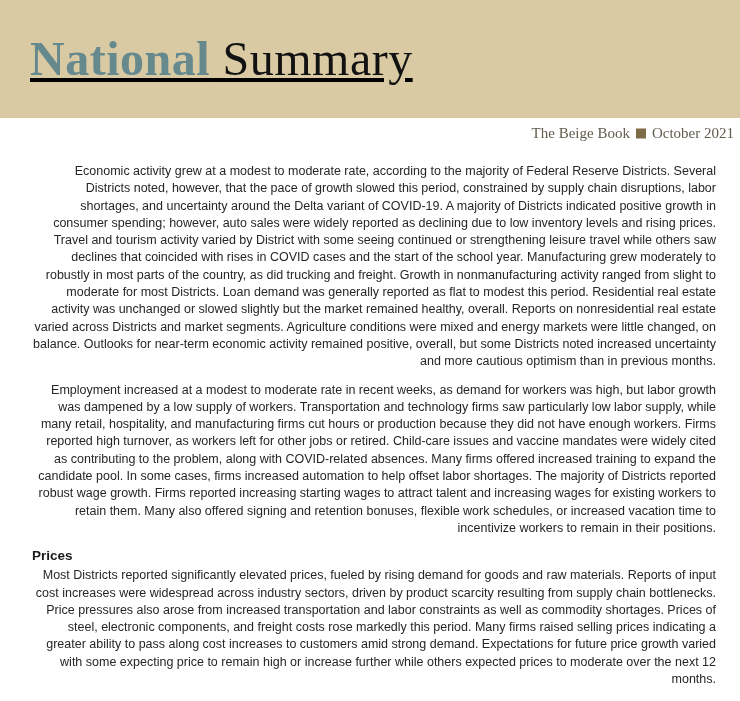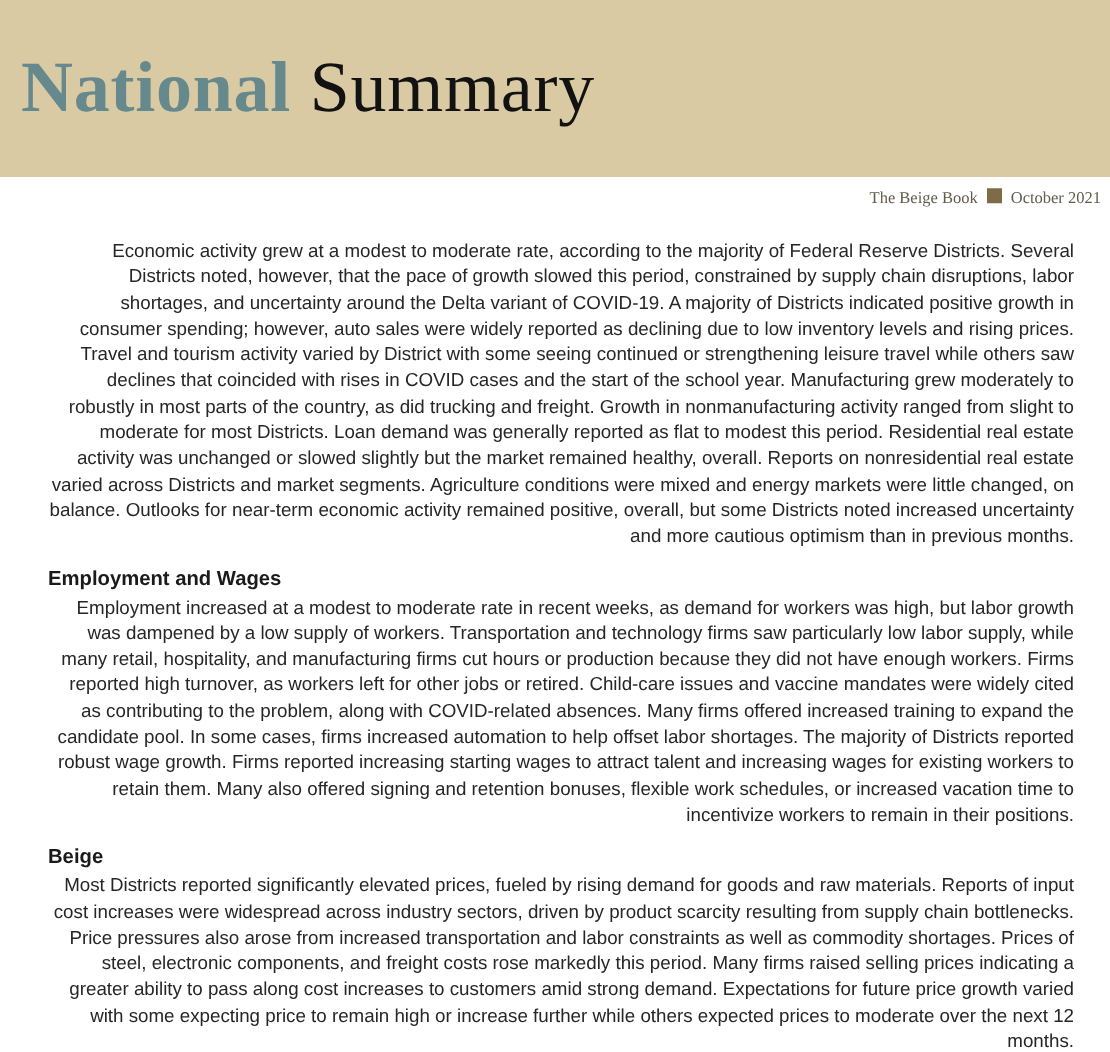--- a/index.html
+++ b/index.html
@@ -11,40 +11,41 @@
     font-family: "Liberation Sans", sans-serif;
     position: relative;
   }
   .band {
     width: 740px;
     height: 118px;
     background: #d9caa3;
   }
   .band-title {
     line-height: 118px;
-    padding-left: 14px;
+    padding-left: 30px;
     font-family: "Liberation Serif", "DejaVu Serif", serif;
     font-size: 48px;
     letter-spacing: 0.5px;
     white-space: nowrap;
+    text-decoration: underline;
   }
   .title-accent {
     color: #66898e;
     font-weight: bold;
   }
   .title-rest {
     color: #121212;
     font-weight: normal;
   }
   .subheader {
     margin-top: 7px;
     padding-right: 6px;
     text-align: right;
     font-family: "Liberation Serif", "DejaVu Serif", serif;
-    font-size: 11px;
+    font-size: 15px;
     color: #615c4c;
   }
   .square-bullet {
     display: inline-block;
     width: 10px;
     height: 10px;
     background: #7e6c49;
     margin: 0 6px;
     transform: translateY(0.5px);
   }
@@ -78,22 +79,21 @@
 
 <div class="subheader"><span>The Beige Book</span><span class="square-bullet"></span><span>October 2021</span></div>
 
 <main class="content">
 
   <section class="section">
     <p class="section-body">Economic activity grew at a modest to moderate rate, according to the majority of Federal Reserve Districts. Several Districts noted, however, that the pace of growth slowed this period, constrained by supply chain disruptions, labor shortages, and uncertainty around the Delta variant of COVID-19. A majority of Districts indicated positive growth in consumer spending; however, auto sales were widely reported as declining due to low inventory levels and rising prices. Travel and tourism activity varied by District with some seeing continued or strengthening leisure travel while others saw declines that coincided with rises in COVID cases and the start of the school year. Manufacturing grew moderately to robustly in most parts of the country, as did trucking and freight. Growth in nonmanufacturing activity ranged from slight to moderate for most Districts. Loan demand was generally reported as flat to modest this period. Residential real estate activity was unchanged or slowed slightly but the market remained healthy, overall. Reports on nonresidential real estate varied across Districts and market segments. Agriculture conditions were mixed and energy markets were little changed, on balance. Outlooks for near-term economic activity remained positive, overall, but some Districts noted increased uncertainty and more cautious optimism than in previous months.</p>
   </section>
 
   <section class="section">
-    <h2 class="section-heading">Employment and Wages</h2>
     <p class="section-body">Employment increased at a modest to moderate rate in recent weeks, as demand for workers was high, but labor growth was dampened by a low supply of workers. Transportation and technology firms saw particularly low labor supply, while many retail, hospitality, and manufacturing firms cut hours or production because they did not have enough workers. Firms reported high turnover, as workers left for other jobs or retired. Child-care issues and vaccine mandates were widely cited as contributing to the problem, along with COVID-related absences. Many firms offered increased training to expand the candidate pool. In some cases, firms increased automation to help offset labor shortages. The majority of Districts reported robust wage growth. Firms reported increasing starting wages to attract talent and increasing wages for existing workers to retain them. Many also offered signing and retention bonuses, flexible work schedules, or increased vacation time to incentivize workers to remain in their positions.</p>
   </section>
 
   <section class="section">
-    <h2 class="section-heading">Beige</h2>
+    <h2 class="section-heading">Prices</h2>
     <p class="section-body">Most Districts reported significantly elevated prices, fueled by rising demand for goods and raw materials. Reports of input cost increases were widespread across industry sectors, driven by product scarcity resulting from supply chain bottlenecks. Price pressures also arose from increased transportation and labor constraints as well as commodity shortages. Prices of steel, electronic components, and freight costs rose markedly this period. Many firms raised selling prices indicating a greater ability to pass along cost increases to customers amid strong demand. Expectations for future price growth varied with some expecting price to remain high or increase further while others expected prices to moderate over the next 12 months.</p>
   </section>
 
 </main>
 
 </body></html>

